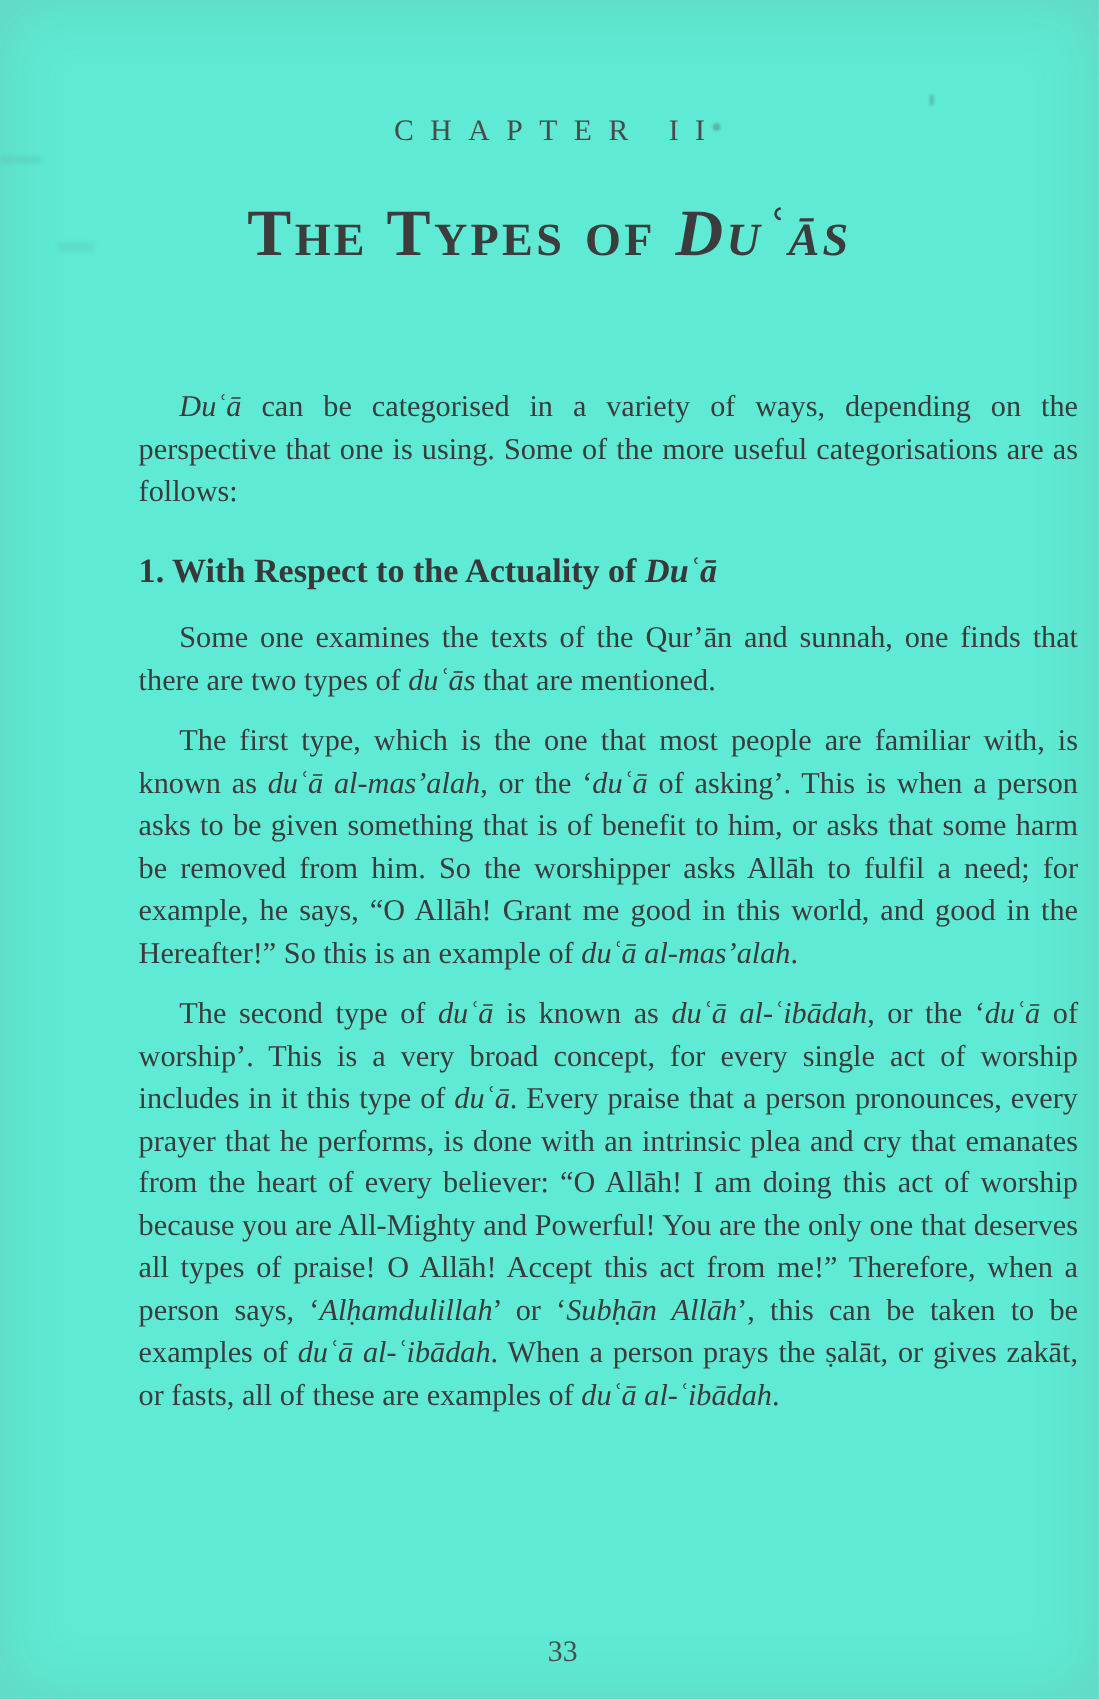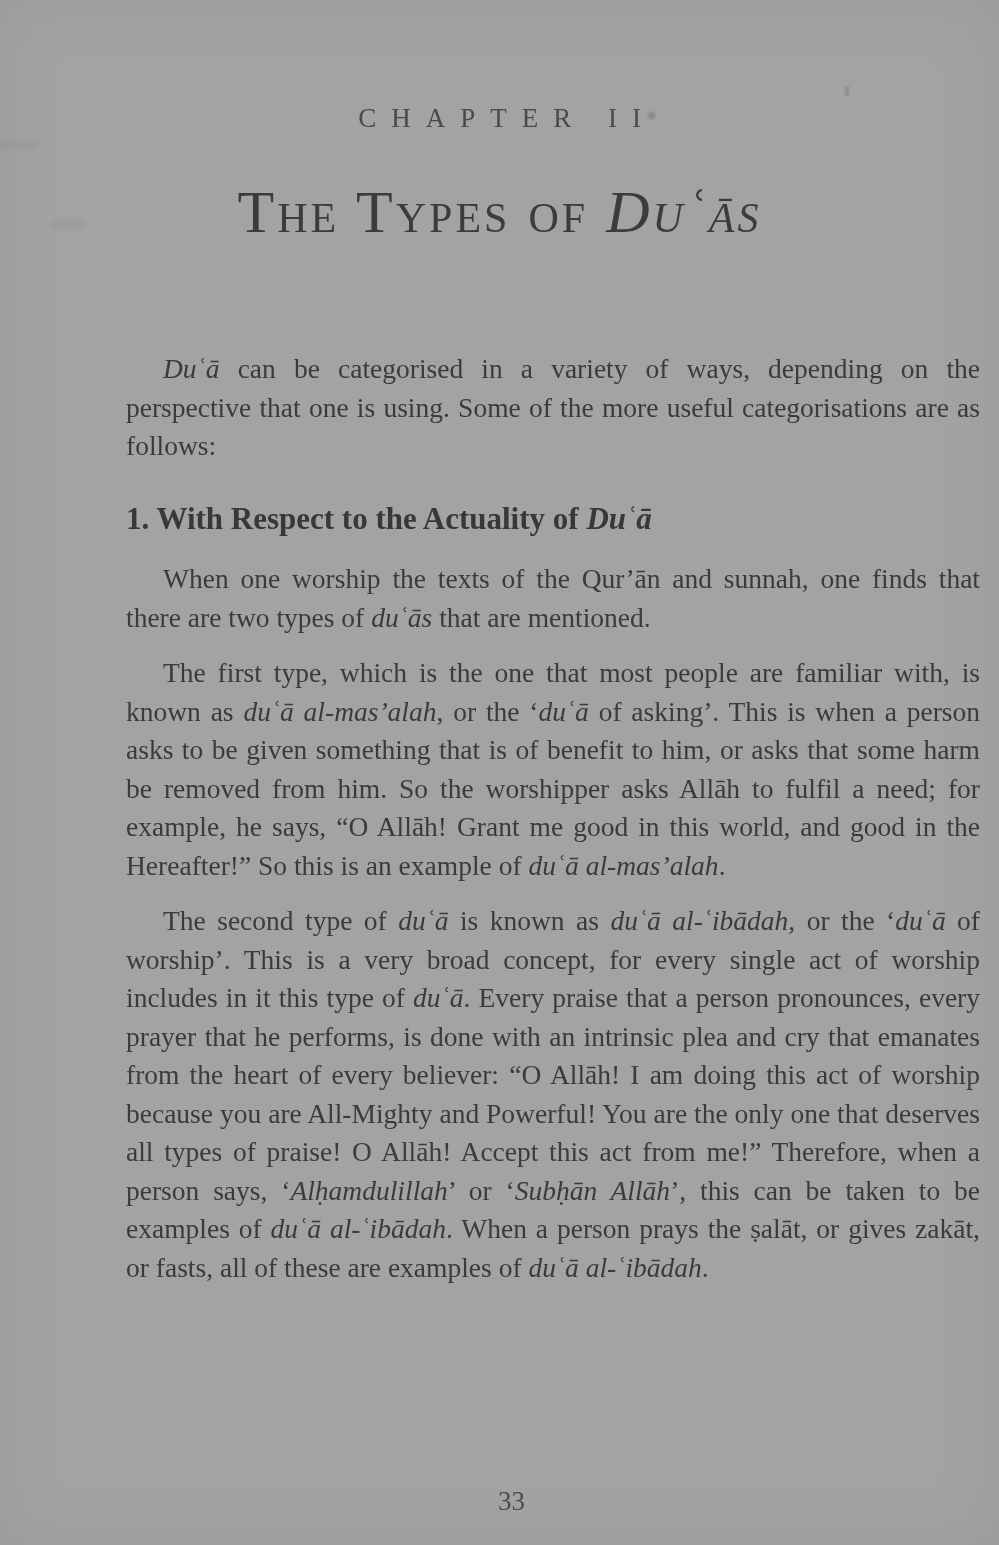--- a/index.html
+++ b/index.html
@@ -1,37 +1,37 @@
 <!DOCTYPE html>
 <html><head>
 <meta charset="utf-8">
 <style>
   html,body { margin:0; padding:0; background:#e9e8e5; }
   .page {
     position:relative;
     width:999px; height:1545px;
     margin:0 auto;
-    background:#a3a3a3;
+    background:#5eead4;
     box-shadow: inset 0 0 60px rgba(120,115,105,0.18);
     font-family:"Liberation Serif", serif;
     color:#3a3a3a;
     overflow:hidden;
   }
   .chapter {
     position:absolute; top:103px; left:0; width:100%;
     text-align:center;
     font-size:27px; letter-spacing:15px;
     color:#4a4a4a;
     text-indent:15px; 
   }
   .title {
     position:absolute; top:178px; left:0; width:100%;
     text-align:center; margin:0;
     font-variant:small-caps;
-    font-weight:normal;
+    font-weight:bold;
     font-size:60px;
     letter-spacing:3px;
     color:#3c3c3c;
   }
   .title .it { font-style:italic; }
   .body-text {
     position:absolute; left:78px; top:350px; width:854px;
     font-size:27.5px; line-height:38.5px;
     text-align:justify;
     color:#3b3b3b;
@@ -68,19 +68,19 @@
   <div class="artifact-c"></div>
   <div class="artifact-d"></div>
 
   <div class="chapter">CHAPTER II</div>
 
   <h1 class="title" id="title"><span>The Types of </span><span class="it">Duʿās</span></h1>
 
   <div class="body-text" id="body-text">
       <p><span class="it">Duʿā</span><span> can be categorised in a variety of ways, depending on the perspective that one is using. Some of the more useful categorisations are as follows:</span></p>
       <h2><span>1. With Respect to the Actuality of </span><span class="it">Duʿā</span></h2>
-      <p><span>When one worship the texts of the Qur’ān and sunnah, one finds that there are two types of </span><span class="it">duʿās</span><span> that are mentioned.</span></p>
+      <p><span>Some one examines the texts of the Qur’ān and sunnah, one finds that there are two types of </span><span class="it">duʿās</span><span> that are mentioned.</span></p>
       <p><span>The first type, which is the one that most people are familiar with, is known as </span><span class="it">duʿā al-mas’alah</span><span>, or the ‘</span><span class="it">duʿā</span><span> of asking’. This is when a person asks to be given something that is of benefit to him, or asks that some harm be removed from him. So the worshipper asks Allāh to fulfil a need; for example, he says, “O Allāh! Grant me good in this world, and good in the Hereafter!” So this is an example of </span><span class="it">duʿā al-mas’alah</span><span>.</span></p>
       <p><span>The second type of </span><span class="it">duʿā</span><span> is known as </span><span class="it">duʿā al-ʿibādah</span><span>, or the ‘</span><span class="it">duʿā</span><span> of worship’. This is a very broad concept, for every single act of worship includes in it this type of </span><span class="it">duʿā</span><span>. Every praise that a person pronounces, every prayer that he performs, is done with an intrinsic plea and cry that emanates from the heart of every believer: “O Allāh! I am doing this act of worship because you are All-Mighty and Powerful! You are the only one that deserves all types of praise! O Allāh! Accept this act from me!” Therefore, when a person says, ‘</span><span class="it">Alḥamdulillah</span><span>’ or ‘</span><span class="it">Subḥān Allāh</span><span>’, this can be taken to be examples of </span><span class="it">duʿā al-ʿibādah</span><span>. When a person prays the ṣalāt, or gives zakāt, or fasts, all of these are examples of </span><span class="it">duʿā al-ʿibādah</span><span>.</span></p>
     </div>
 
   <div class="page-number">33</div>
 </div>
 
 </body></html>

